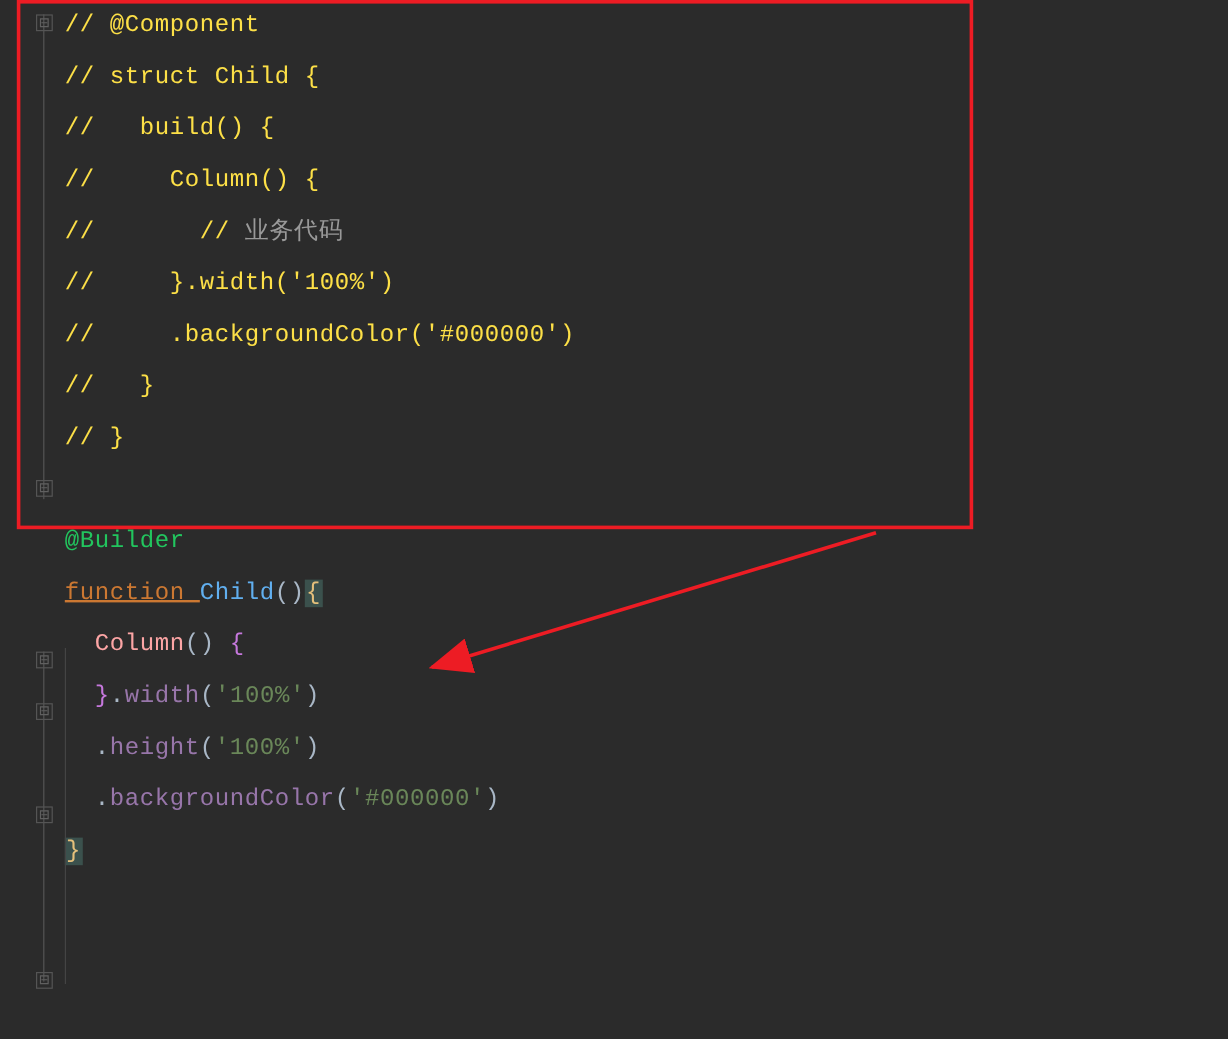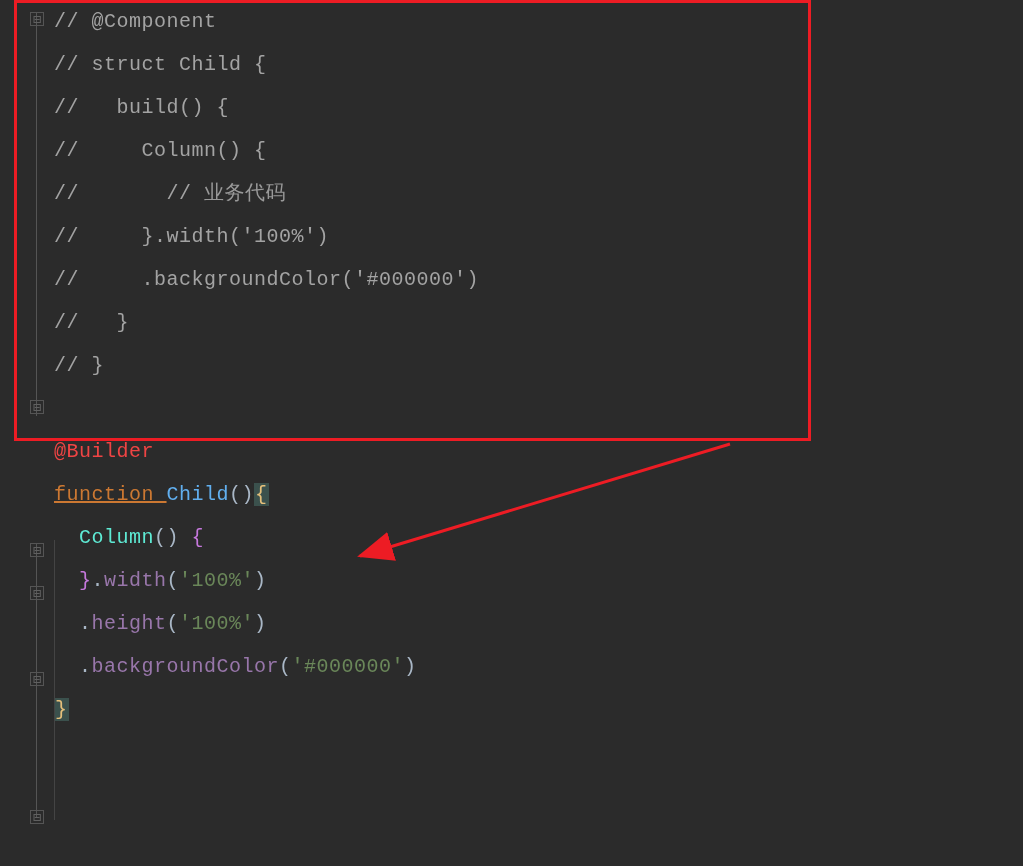--- a/index.html
+++ b/index.html
@@ -49,26 +49,26 @@
       flex: 1;
       padding-left: 6px;
       position: relative;
     }
     .code-line {
       height: 43px;
       line-height: 43px;
       white-space: pre;
       letter-spacing: 0.5px;
     }
-    .comment { color: #a3a3a3; }
+    .comment { color: #fde047; }
     .comment-light { color: #999; }
     .keyword { color: #cc7832; text-decoration: underline; }
-    .annotation { color: #ef4444; text-align: right; }
+    .annotation { color: #22c55e; text-align: right; }
     .function-name { color: #61afef; }
-    .type-name { color: #5eead4; }
+    .type-name { color: #fca5a5; }
     .method-chain { color: #9876aa; }
     .string { color: #6a8759; }
     .paren { color: #a9b7c6; }
     .brace-colored { color: #c678dd; }
     .brace-hl { background-color: #3b514d; color: #e5c07b; padding: 0 1px; }
     .cursor-bg { background-color: #3b514d; padding: 0 1px; }
     .dim { color: #808080; }
 
     .red-box {
       position: absolute;

